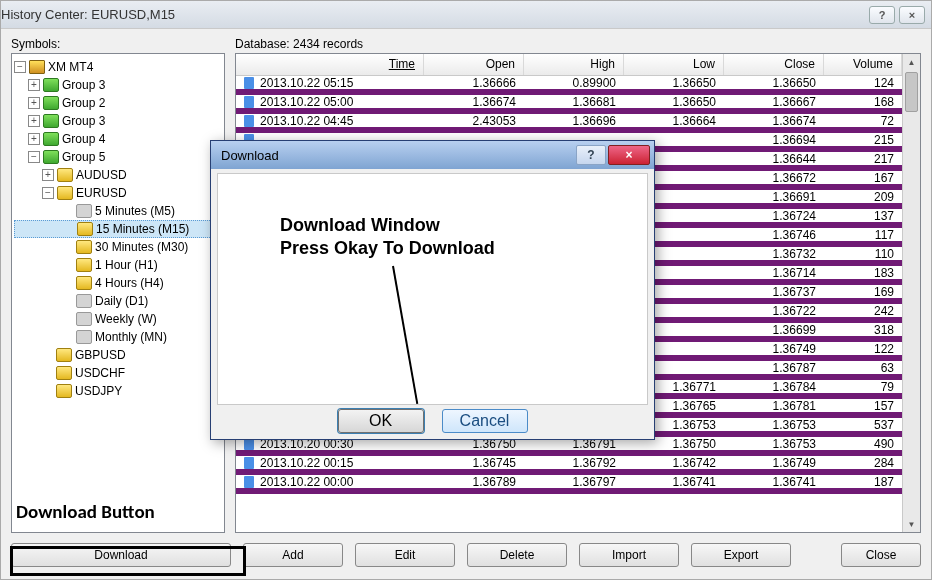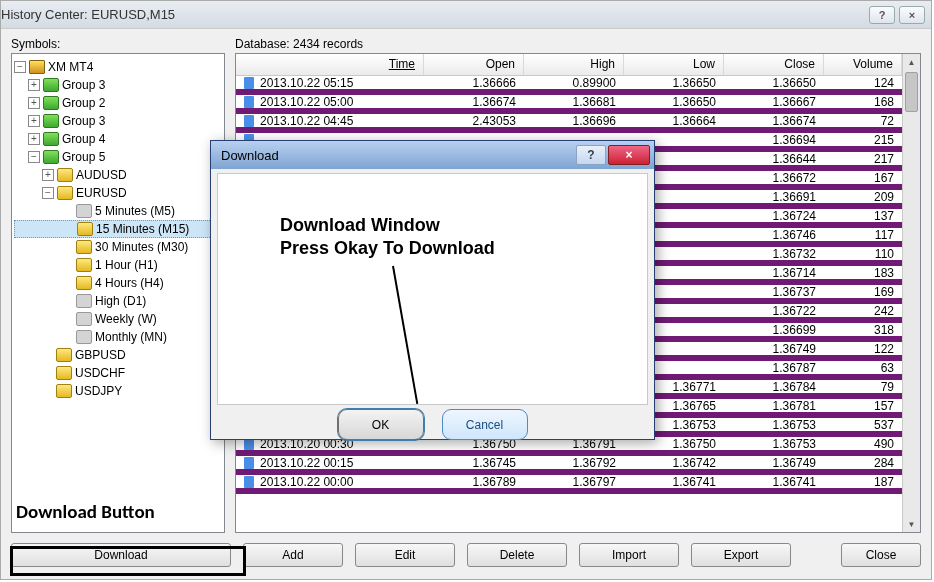--- a/index.html
+++ b/index.html
@@ -56,21 +56,21 @@
 .anno-box { position: absolute; left: 10px; top: 546px; width: 236px; height: 30px; border: 3px solid #000; pointer-events: none; }
 
 .dlg { position: absolute; left: 210px; top: 140px; width: 445px; height: 300px; border: 1px solid #273f73; background: #f0f0f0; box-shadow: 3px 3px 12px rgba(0,0,0,.35); }
 .dlg-title { height: 28px; background: linear-gradient(#b8d0f0,#7fa4d2); display: flex; align-items: center; padding: 0 4px 0 10px; font-size: 13px; }
 .dlg-title .spacer { flex: 1; }
 .dlg-tb { width: 30px; height: 20px; margin-left: 2px; display: flex; align-items: center; justify-content: center; font-size: 12px; border-radius: 2px; }
 .dlg-tb.help { background: linear-gradient(#e9f0fa,#c6d6ee); border: 1px solid #8aa4c6; color: #345; font-weight: bold; }
 .dlg-tb.cls { background: linear-gradient(#e68,#c23); border: 1px solid #802020; color: #fff; font-weight: bold; width: 42px; }
 .dlg-body { height: 232px; background: #fff; margin: 4px 6px; border: 1px solid #c9c9c9; }
 .dlg-foot { display: flex; justify-content: center; gap: 18px; padding: 0 0 8px 0; }
-.dlg-btn { width: 86px; height: 31px; font-size: 12px; border-radius: 9px; }
+.dlg-btn { width: 86px; height: 24px; font-size: 16px; border-radius: 3px; }
 .dlg-btn.ok { background: linear-gradient(#f3f3f3,#d7d7d7); border: 1px solid #707070; box-shadow: 0 0 0 1px #3c7fb1; }
 .dlg-btn.cancel { background: linear-gradient(#eef6ff,#cfe6fb); border: 1px solid #4b8bc8; color: #1a4d80; }
 
 .anno2 { position: absolute; left: 280px; top: 214px; font-family: Calibri, sans-serif; font-size: 18px; font-weight: bold; line-height: 1.25; z-index: 20; }
 .anno-line { position: absolute; left: 392px; top: 266px; width: 2px; height: 140px; background: #000; transform: rotate(-10deg); transform-origin: top; z-index: 20; }
 </style>
 </head>
 <body>
 
 <div class="window">
@@ -164,21 +164,21 @@
             <div class="tree-row">
               <span class="ind" style="width:48px"></span>
               <span class="noexp"></span>
               <span class="ico ico-period-y"></span>
               <span>4 Hours (H4)</span>
             </div>
             <div class="tree-row">
               <span class="ind" style="width:48px"></span>
               <span class="noexp"></span>
               <span class="ico ico-period-g"></span>
-              <span>High (D1)</span>
+              <span>Daily (D1)</span>
             </div>
             <div class="tree-row">
               <span class="ind" style="width:48px"></span>
               <span class="noexp"></span>
               <span class="ico ico-period-g"></span>
               <span>Weekly (W)</span>
             </div>
             <div class="tree-row">
               <span class="ind" style="width:48px"></span>
               <span class="noexp"></span>

